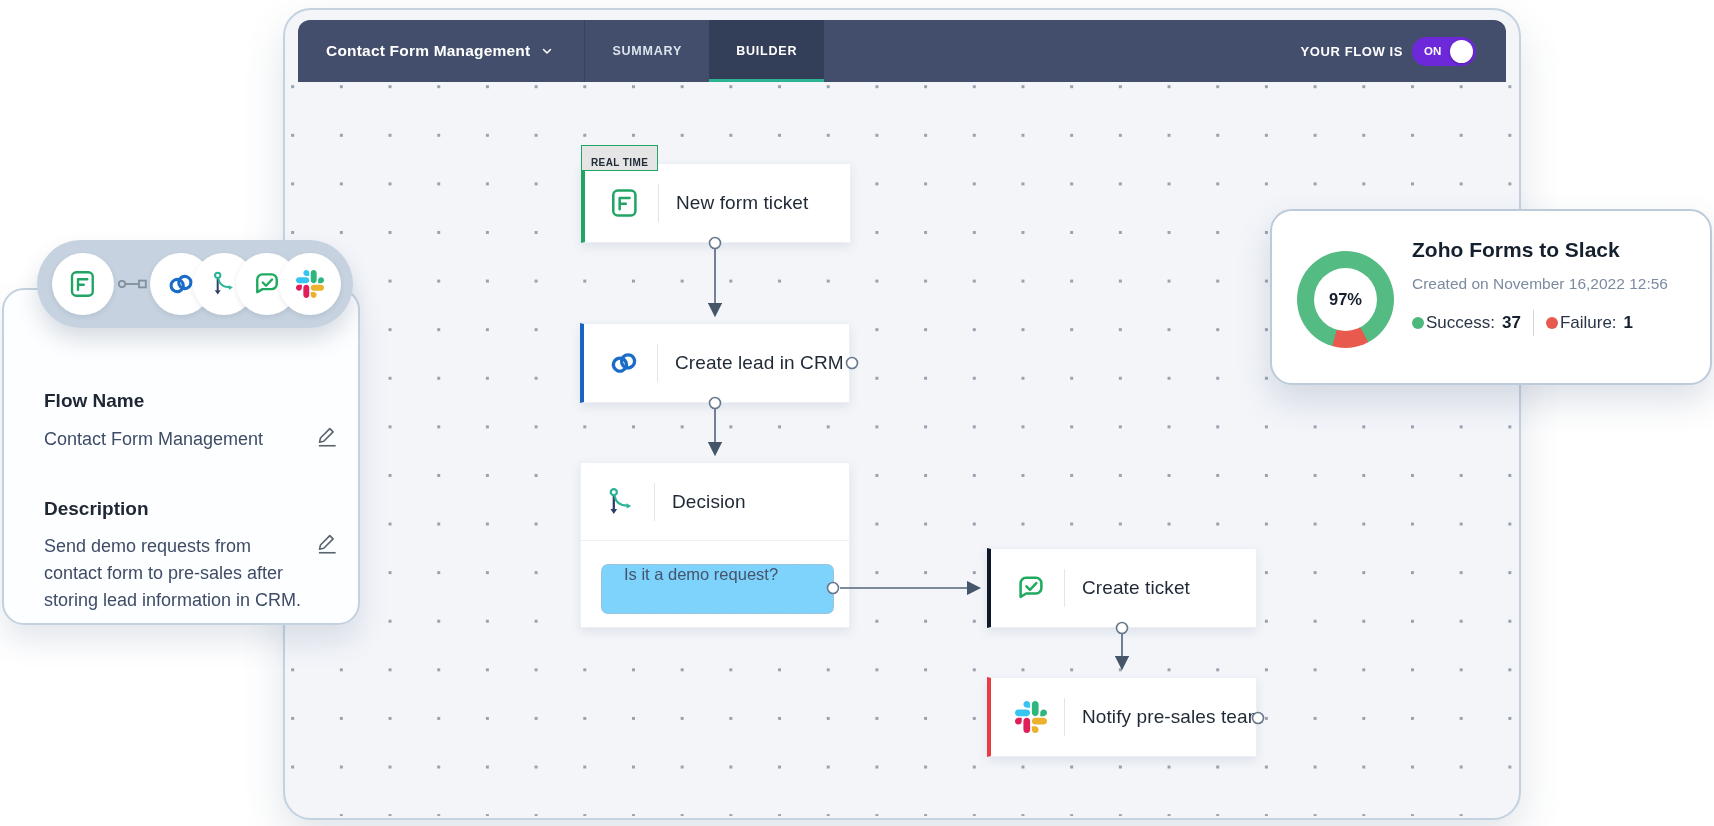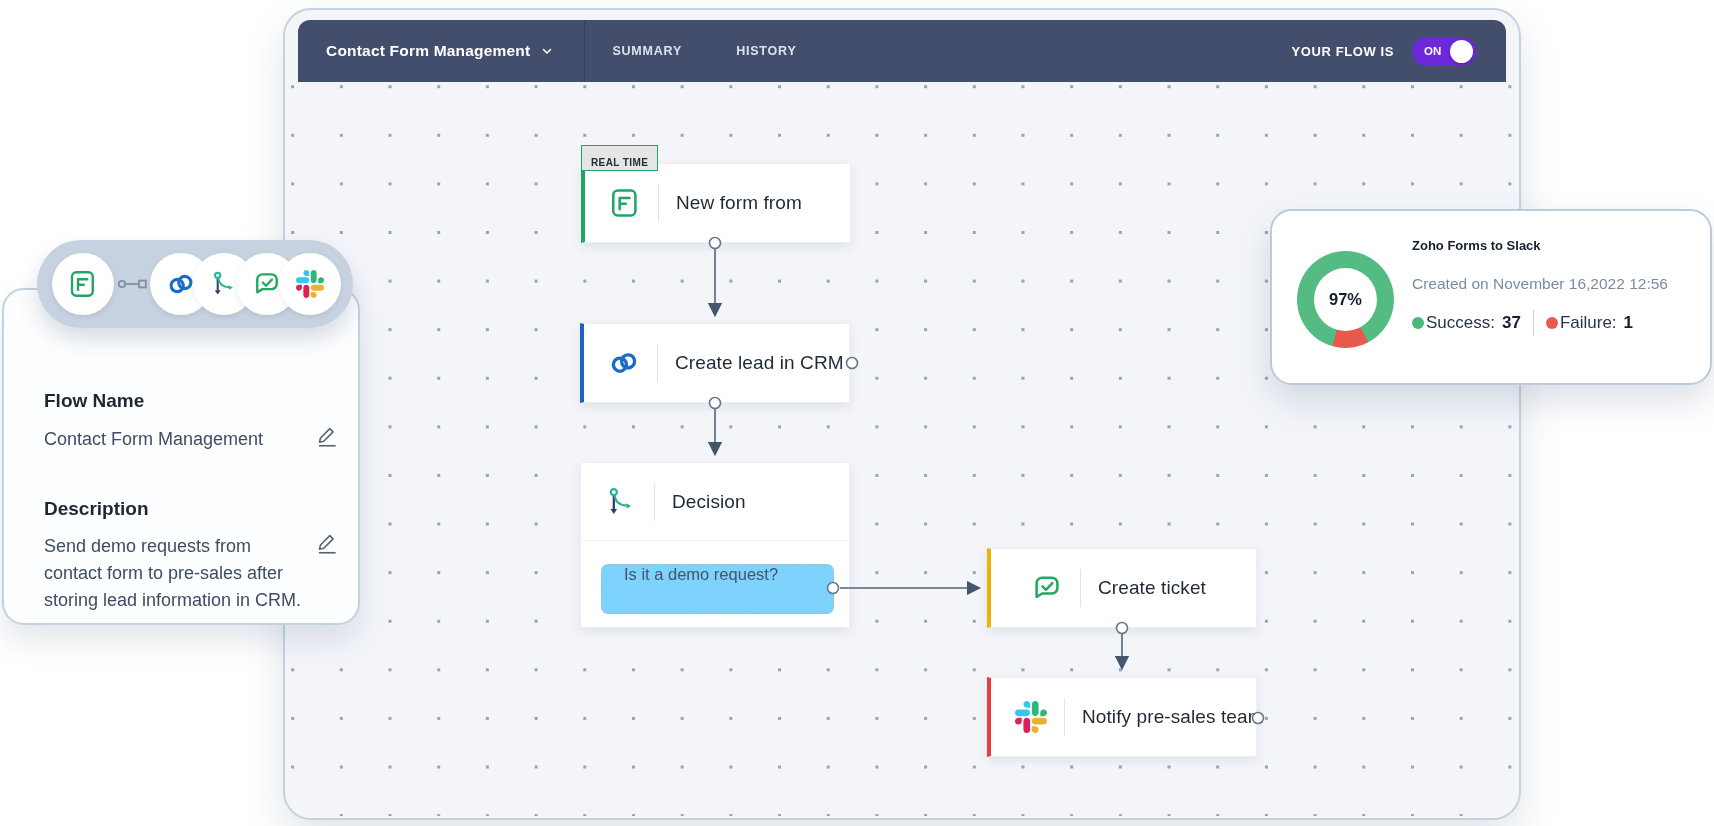--- a/index.html
+++ b/index.html
@@ -18,38 +18,38 @@
   
   .topbar { position:absolute; left:13px; right:13px; top:10px; height:62px;
     background:#424e6b; border-radius:12px 12px 0 0; display:flex; align-items:stretch; z-index:2; }
   .flow-selector { display:flex; align-items:center; gap:10px; padding:0 30px 0 28px;
     border-right:1px solid #37425c; cursor:pointer; }
   .flow-selector .txt { color:#fff; font-size:15.5px; font-weight:700; letter-spacing:.2px; }
   .tab { display:flex; align-items:center; padding:0 27px; color:#dde3ee;
     font-size:12.5px; font-weight:700; letter-spacing:.8px; cursor:pointer; }
   .tab.active { background:#333e59; color:#fff; box-shadow:inset 0 -3px 0 #2db392; }
   .topbar .spacer { flex:1; }
-  .status-wrap { display:flex; align-items:center; gap:18px; padding-right:30px; }
+  .status-wrap { display:flex; align-items:center; gap:9px; padding-right:30px; }
   .status-label { color:#fff; font-size:13px; font-weight:700; letter-spacing:.6px; }
   .toggle { position:relative; width:64px; height:29px; border-radius:15px;
     background:#6d28d9; cursor:pointer; }
   .toggle .on-txt { position:absolute; left:12px; top:8px; color:#fff; font-size:11.5px; font-weight:700; }
   .toggle .knob { position:absolute; right:3px; top:3px; width:23px; height:23px;
     border-radius:50%; background:#fff; box-shadow:0 1px 3px rgba(0,0,0,.25); }
 
   
   .node { position:absolute; width:270px; height:80px; background:#fff;
     border:1px solid #eceff4; box-shadow:0 4px 10px rgba(45,65,95,.10);
     display:flex; align-items:center; z-index:3; cursor:pointer; }
   .node .app-ic { width:32px; height:32px; margin-left:24px; flex:none; }
   .node .vdiv { width:1px; height:38px; background:#dfe5ec; margin:0 17px; flex:none; }
   .node .lbl { font-size:19px; color:#1f2937; font-weight:500; letter-spacing:.1px; white-space:nowrap; }
   .accent-green  { border-left:4px solid #21a565; }
   .accent-blue   { border-left:4px solid #1b63c0; }
-  .accent-orange { border-left:4px solid #eab308;padding-left:16px; }
+  .accent-orange { border-left:4px solid #0f172a; }
   .accent-red    { border-left:4px solid #e93b42; }
 
   .badge { position:absolute; left:581px; top:145px; height:26px; padding:8px 9px;
     background:#e5e5e5; border:1.5px solid #21a565; color:#222b38;
     font-size:10px; font-weight:700; letter-spacing:.4px; line-height:17px; z-index:4; }
 
   .node.decision { height:166px; align-items:flex-start; }
   .decision-title { display:flex; align-items:center; height:78px; width:100%;
     border-bottom:1px solid #edf0f4; }
   .branch-box { position:absolute; left:20px; top:101px; width:233px; height:50px;
@@ -79,21 +79,21 @@
   
   .stats-card { position:absolute; left:1270px; top:209px; width:442px; height:176px;
     background:#fff; border:2px solid #bccbda; border-radius:22px;
     box-shadow:0 16px 34px rgba(60,85,120,.18); z-index:6; }
   .donut { position:absolute; left:25px; top:40px; width:97px; height:97px; border-radius:50%;
     background:conic-gradient(#54bb83 0deg 152deg, #e85a4d 152deg 196deg, #54bb83 196deg 360deg);
     display:flex; align-items:center; justify-content:center; }
   .donut .hole { width:63px; height:63px; border-radius:50%; background:#fff;
     display:flex; align-items:center; justify-content:center; }
   .donut .pct { font-size:16.5px; font-weight:700; color:#15202e; }
-  .sc-title { position:absolute; left:140px; top:27px; font-size:13px; font-weight:700; color:#15202e; }
+  .sc-title { position:absolute; left:140px; top:27px; font-size:21px; font-weight:700; color:#15202e; }
   .sc-created { position:absolute; left:140px; top:64px; font-size:15.5px; color:#7c8ba1; }
   .sc-legend { position:absolute; left:140px; top:99px; display:flex; align-items:center; gap:2px; }
   .dot { width:12px; height:12px; border-radius:50%; flex:none; }
   .dot.g { background:#4db87b; } .dot.r { background:#e85a4d; }
   .leg-txt { font-size:17px; color:#2a3648; }
   .leg-num { font-size:17px; color:#15202e; font-weight:700; margin-left:5px; }
   .leg-div { width:1px; height:26px; background:#cdd6e0; margin:0 10px; }
 </style>
 </head>
 <body>
@@ -104,22 +104,22 @@
   <div class="topbar">
     <div class="flow-selector">
       <span class="txt">Contact Form Management</span>
       <svg width="14" height="14" viewBox="0 0 24 24">
         <path d="M6 9.5l6 6 6-6" fill="none" stroke="#ffffff" stroke-width="2.6" stroke-linecap="round" stroke-linejoin="round"></path>
       </svg>
     </div>
     <div class="tab">
       <span>SUMMARY</span>
     </div>
-    <div class="tab">
-      <span>HISTORY</span>
+    <div class="tab active">
+      <span>BUILDER</span>
     </div>
     <div class="spacer"></div>
     <div class="status-wrap">
       <span class="status-label">YOUR FLOW IS</span>
       <div class="toggle">
         <span class="on-txt">ON</span>
         <span class="knob"></span>
       </div>
     </div>
   </div>
@@ -144,21 +144,21 @@
 </svg>
 
 <div class="badge">REAL TIME</div>
 
 <div class="node accent-green" style="left:581px; top:163px;">
   <svg class="app-ic" viewBox="0 0 24 24">
     <rect x="3.2" y="2.6" width="16.6" height="18.8" rx="3.4" fill="none" stroke="#21a565" stroke-width="1.9"></rect>
     <path d="M8 8.2h7.4M8 8.2v8.4M8 12.6h4.6" fill="none" stroke="#21a565" stroke-width="1.9" stroke-linecap="round"></path>
   </svg>
   <span class="vdiv"></span>
-  <span class="lbl">New form from</span>
+  <span class="lbl">New form ticket</span>
 </div>
 
 <div class="node accent-blue" style="left:580px; top:323px;">
   <svg class="app-ic" viewBox="0 0 24 24">
     <g transform="rotate(-22 12 12)" fill="none" stroke="#1a6cc9" stroke-width="2.5">
       <circle cx="8.7" cy="12" r="4.9"></circle>
       <circle cx="15.3" cy="12" r="4.9"></circle>
     </g>
   </svg>
   <span class="vdiv"></span>

